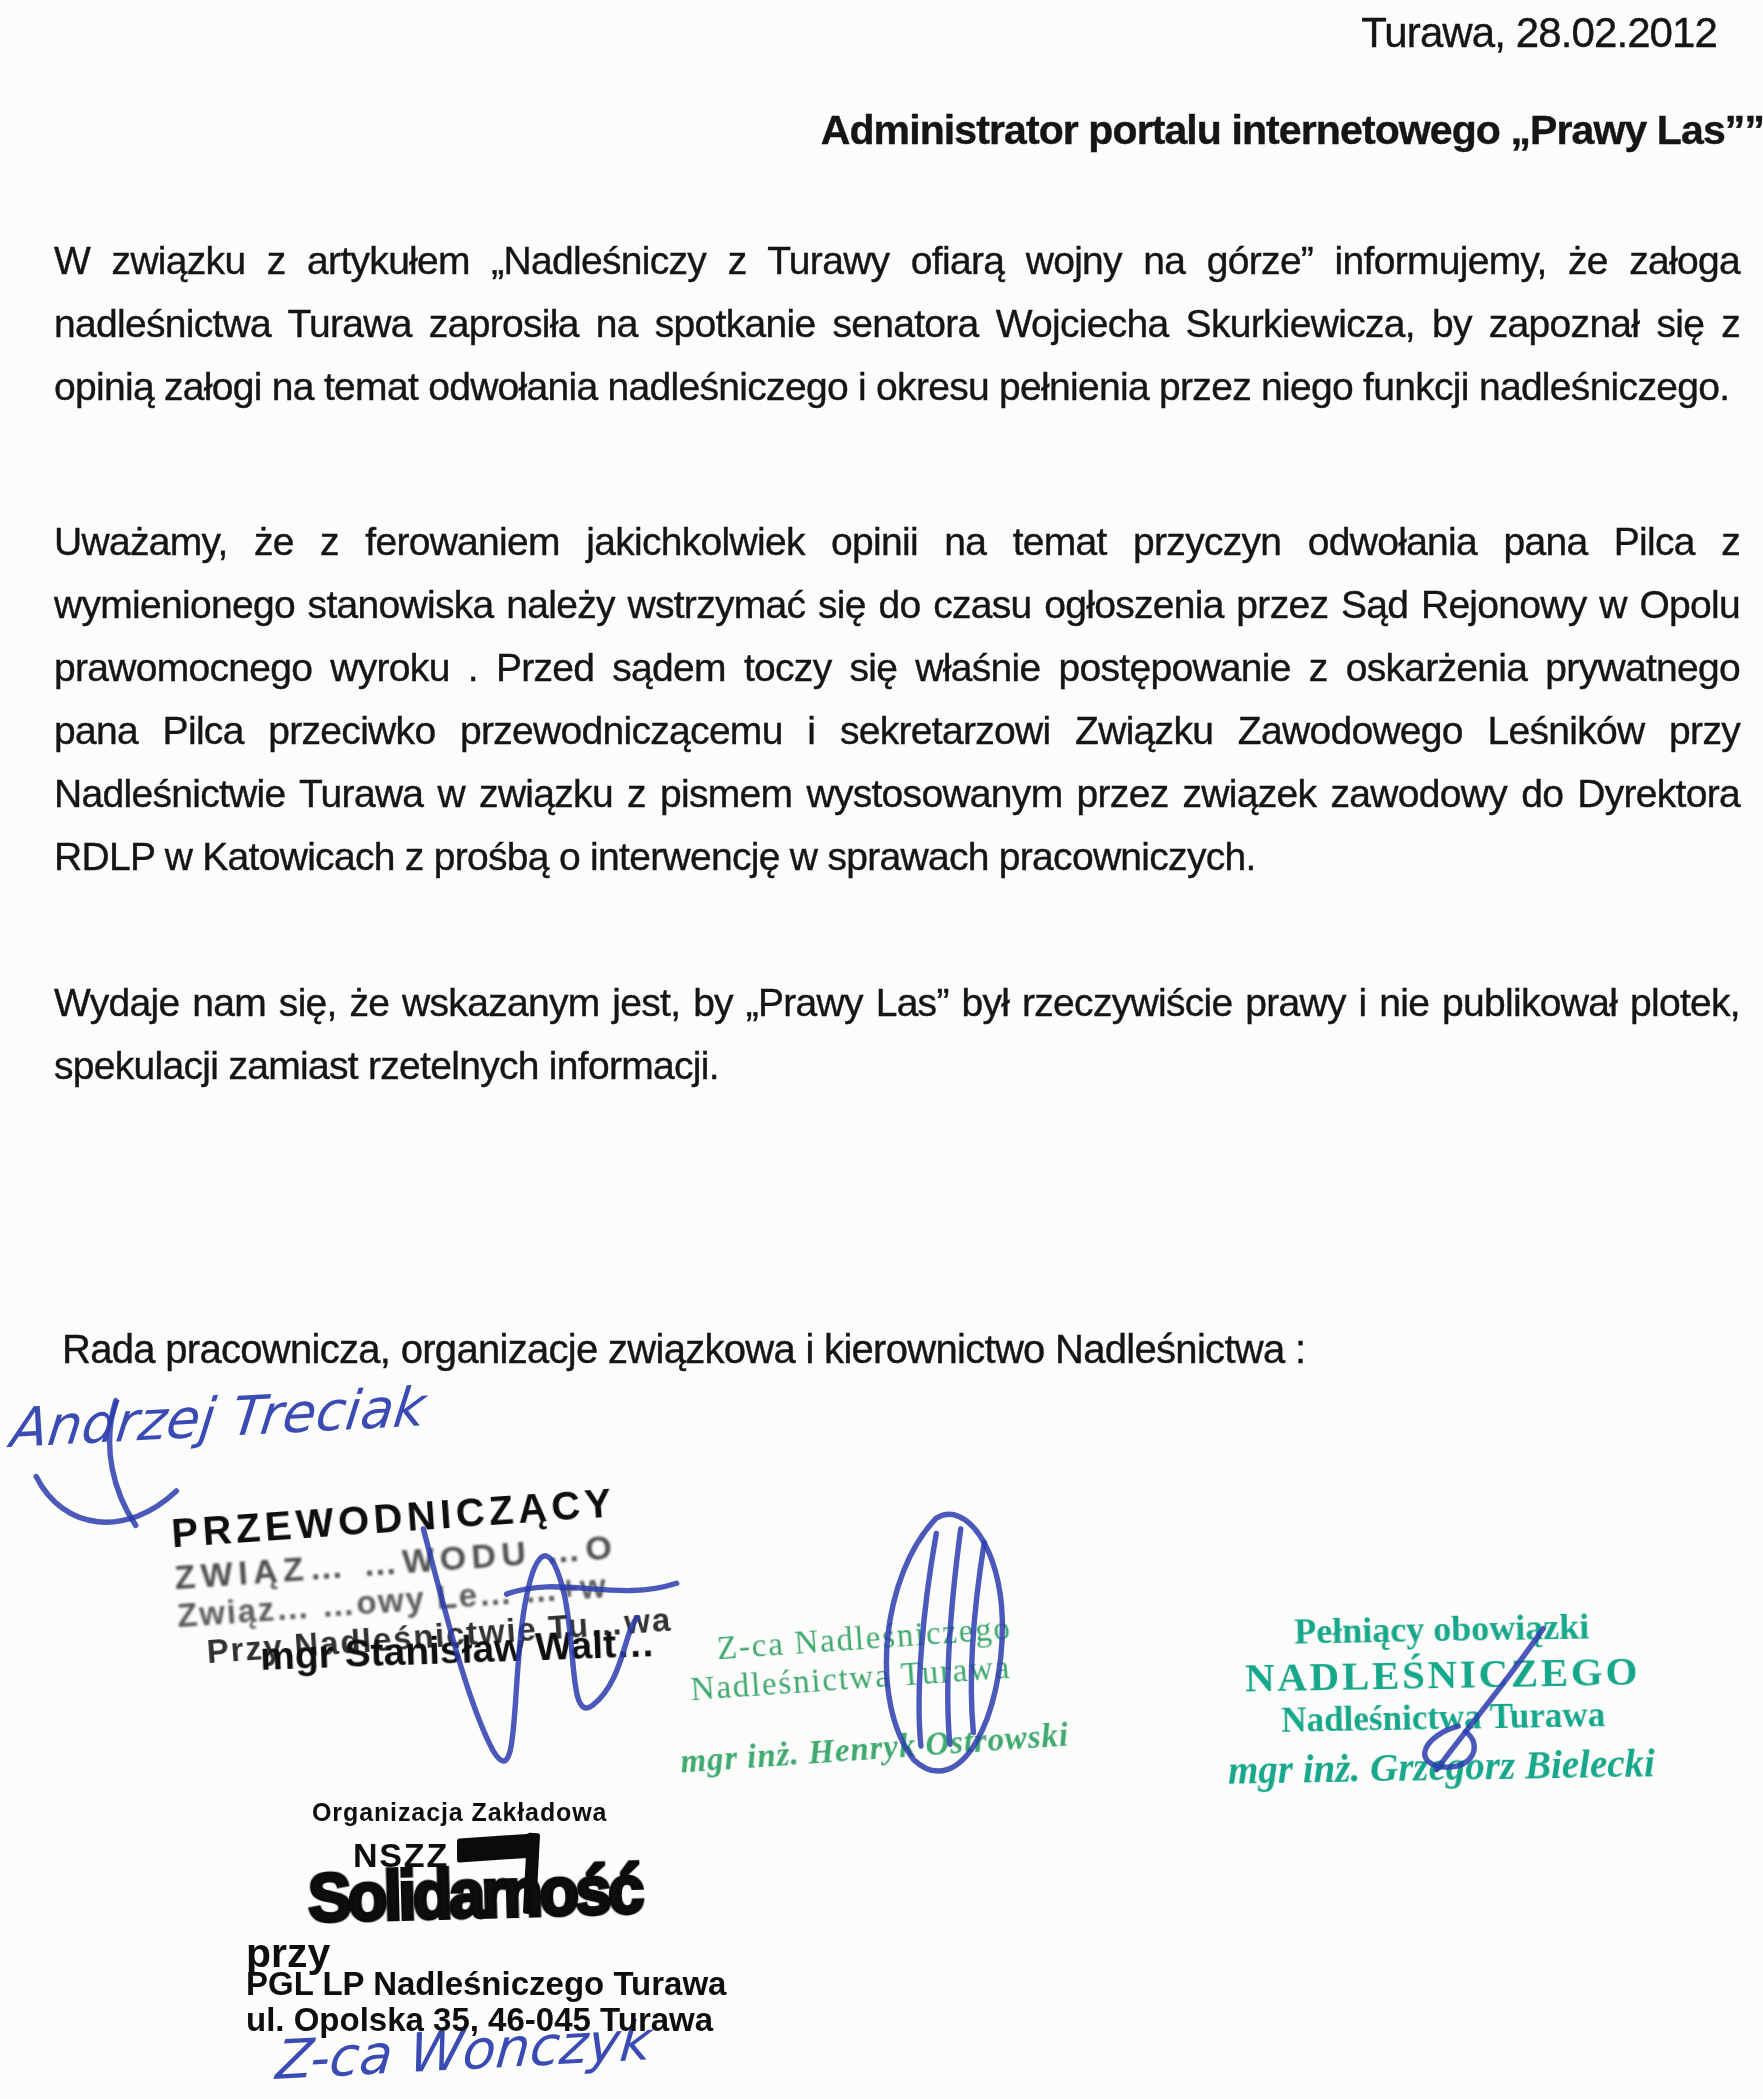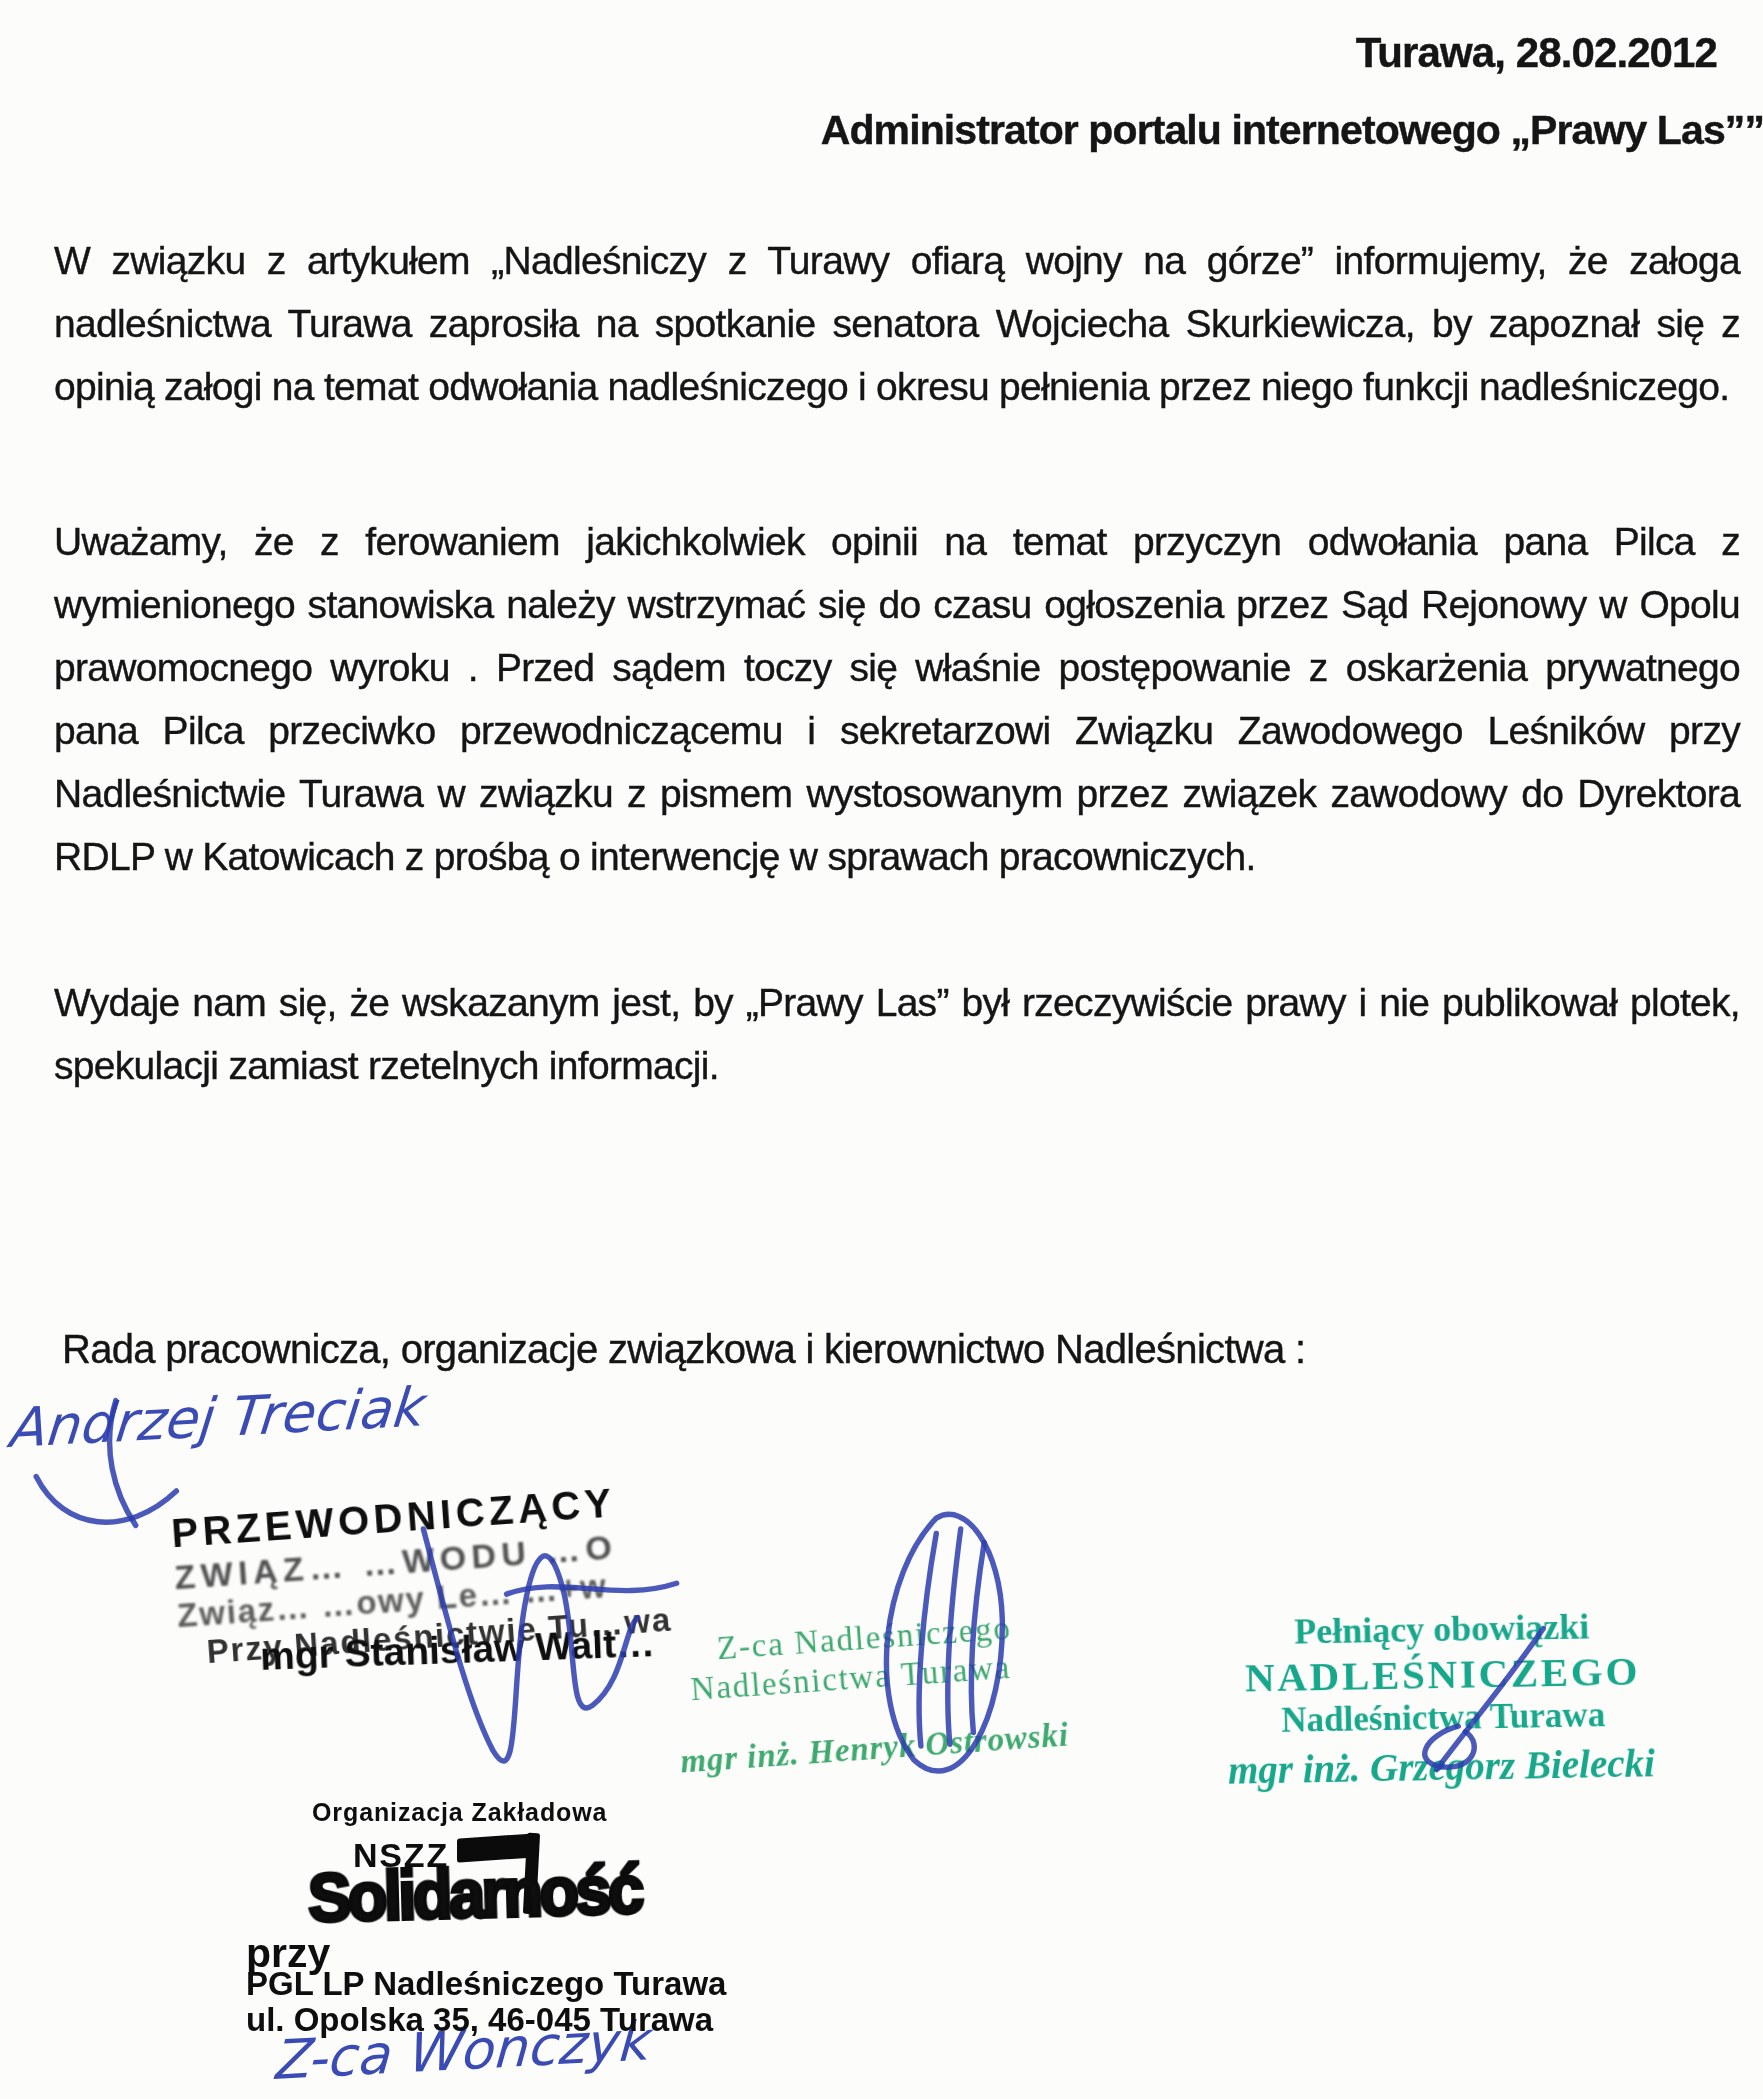--- a/index.html
+++ b/index.html
@@ -7,21 +7,21 @@
     position:relative;
     width:1764px;height:2100px;
     background:#fcfcfb;
     font-family:"Liberation Sans",sans-serif;
     color:#151515;
     overflow:hidden;
   }
   
   .date{
     position:absolute;top:9px;right:47px;
-    font-size:42px;font-weight:700;letter-spacing:-0.9px;margin-top:20px;
+    font-size:42px;font-weight:400;letter-spacing:-0.9px;
     -webkit-text-stroke:0.4px #151515;
   }
   .heading{
     position:absolute;top:107px;left:271px;width:1493px;
     text-align:right;font-size:41px;font-weight:700;letter-spacing:-0.9px;
     -webkit-text-stroke:0.4px #151515;
   }
   .body-text{
     position:absolute;left:38px;width:1686px;margin:16px;
     font-size:39px;line-height:63px;letter-spacing:-0.7px;

